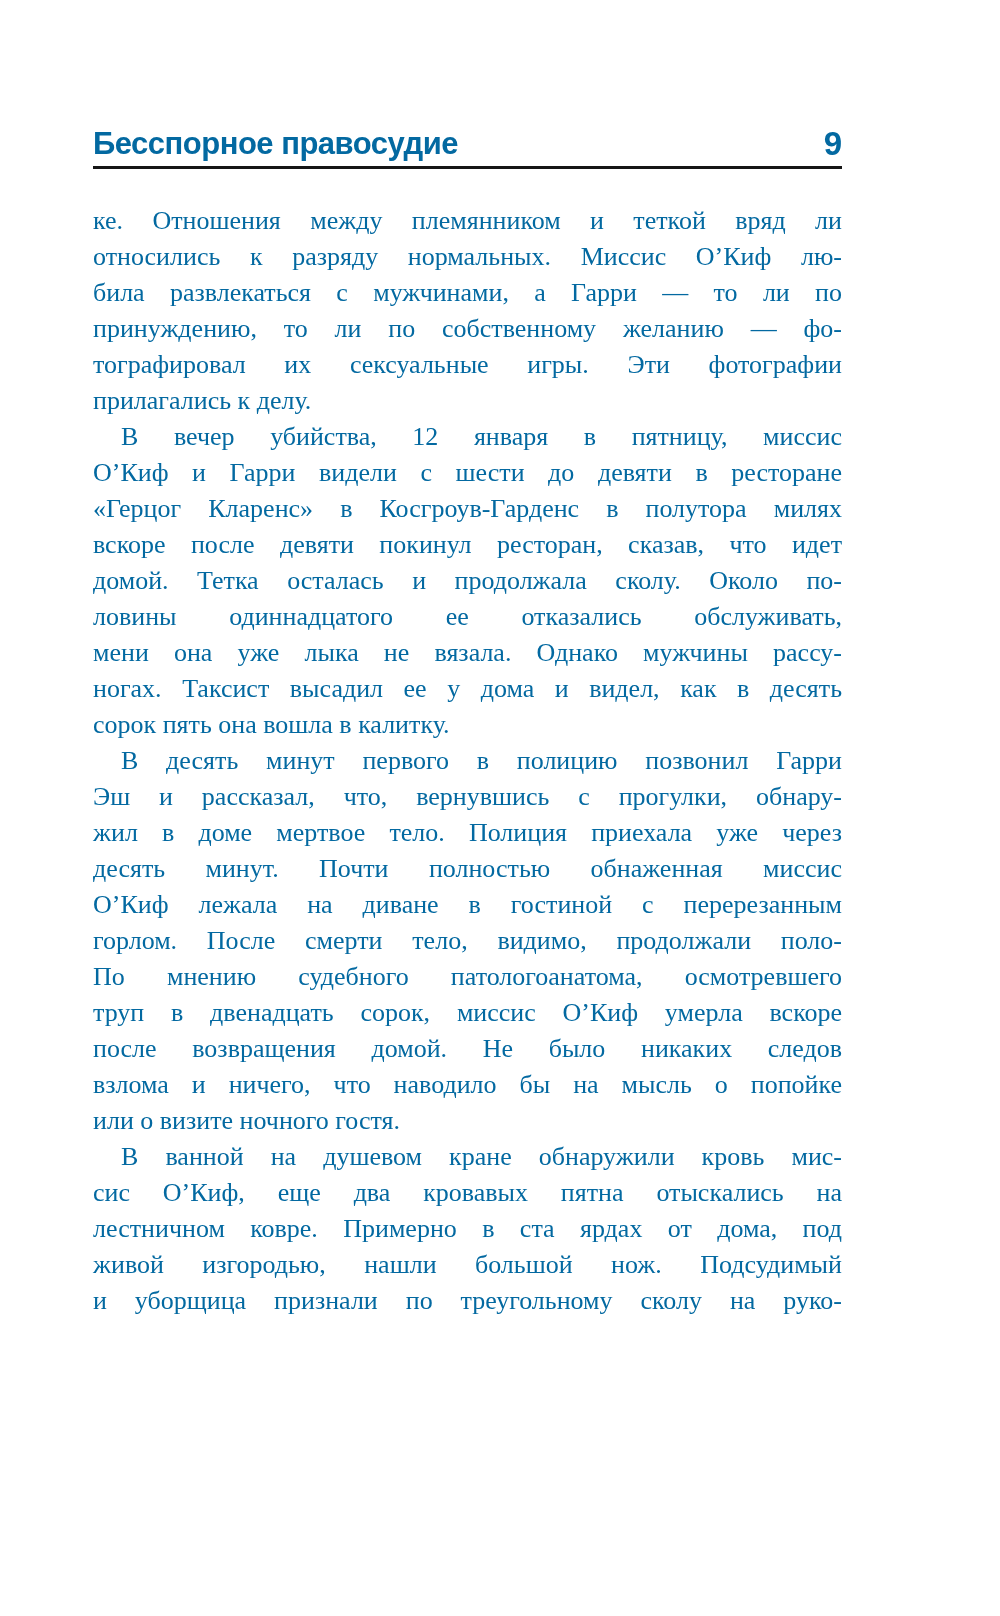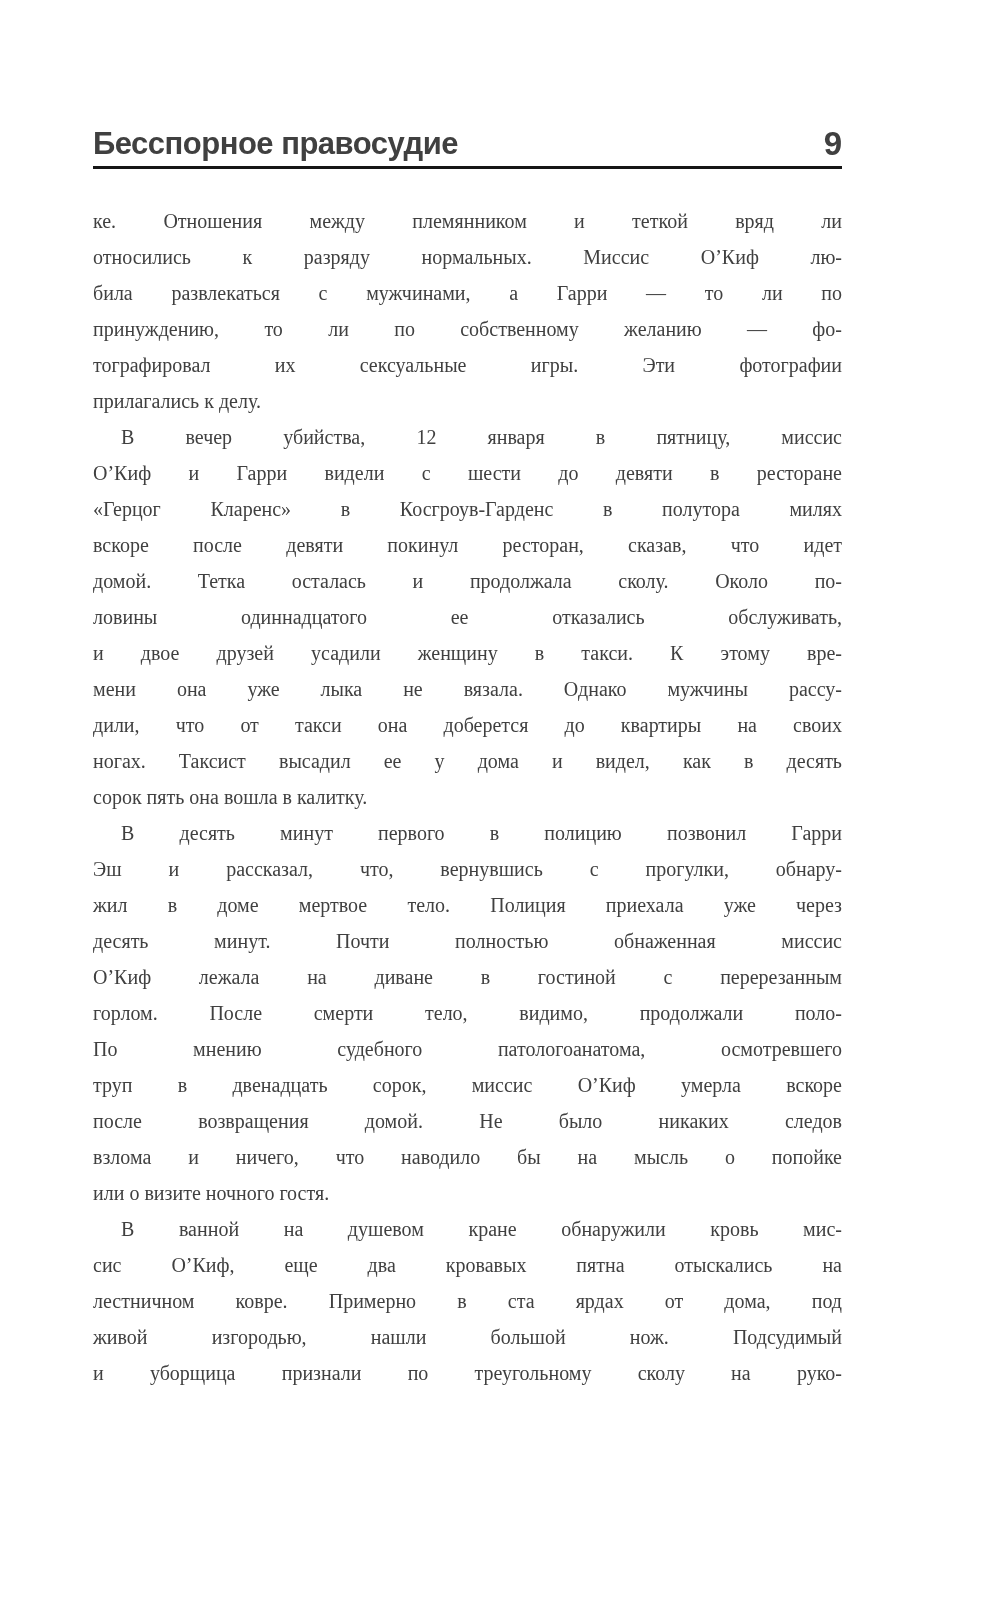--- a/index.html
+++ b/index.html
@@ -1,21 +1,21 @@
 <!DOCTYPE html>
 <html><head>
 <meta charset="utf-8">
 <style>
   html, body { margin: 0; padding: 0; background: #ffffff; }
   .page {
     position: relative;
     width: 996px;
     height: 1616px;
     background: #ffffff;
-    color: #404040;
+    color: #0369a1;
     font-family: "Liberation Serif", serif;
     overflow: hidden;
   }
   .header {
     position: absolute;
     left: 93px;
     top: 126px;
     width: 749px;
     display: flex;
     justify-content: space-between;
@@ -38,21 +38,21 @@
     top: 166px;
     width: 749px;
     height: 3px;
     background: #161616;
   }
   .body-text {
     position: absolute;
     left: 93px;
     top: 203px;
     width: 749px;
-    font-size: 20px;
+    font-size: 26px;
     line-height: 36px;
   }
   .para { margin: 0; }
   .para .line {
     text-align: justify;
     text-align-last: justify;
     white-space: normal;
   }
   .para .line.flush {
     text-align-last: left;
@@ -79,23 +79,21 @@
         <div class="line">тографировал их сексуальные игры. Эти фотографии</div>
         <div class="line flush">прилагались к делу.</div>
       </div>
       <div class="para indent">
         <div class="line">В вечер убийства, 12 января в пятницу, миссис</div>
         <div class="line">О’Киф и Гарри видели с шести до девяти в ресторане</div>
         <div class="line">«Герцог Кларенс» в Косгроув-Гарденс в полутора милях</div>
         <div class="line">вскоре после девяти покинул ресторан, сказав, что идет</div>
         <div class="line">домой. Тетка осталась и продолжала сколу. Около по-</div>
         <div class="line">ловины одиннадцатого ее отказались обслуживать,</div>
-        <div class="line">и двое друзей усадили женщину в такси. К этому вре-</div>
         <div class="line">мени она уже лыка не вязала. Однако мужчины рассу-</div>
-        <div class="line">дили, что от такси она доберется до квартиры на своих</div>
         <div class="line">ногах. Таксист высадил ее у дома и видел, как в десять</div>
         <div class="line flush">сорок пять она вошла в калитку.</div>
       </div>
       <div class="para indent">
         <div class="line">В десять минут первого в полицию позвонил Гарри</div>
         <div class="line">Эш и рассказал, что, вернувшись с прогулки, обнару-</div>
         <div class="line">жил в доме мертвое тело. Полиция приехала уже через</div>
         <div class="line">десять минут. Почти полностью обнаженная миссис</div>
         <div class="line">О’Киф лежала на диване в гостиной с перерезанным</div>
         <div class="line">горлом. После смерти тело, видимо, продолжали поло-</div>

